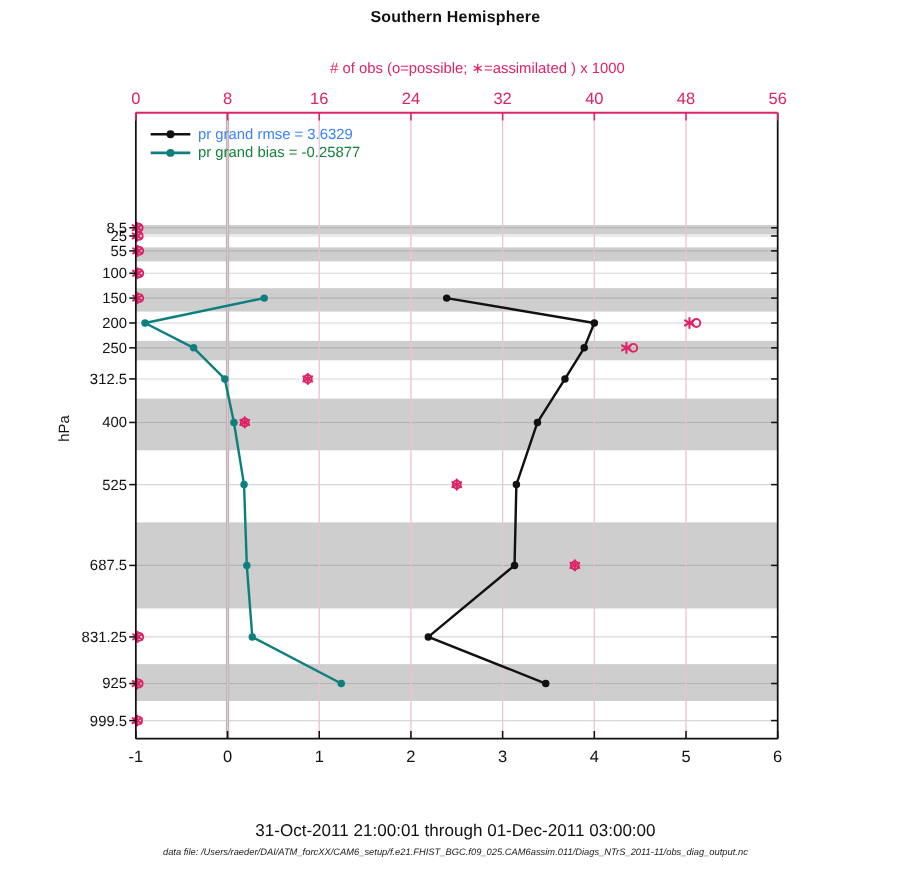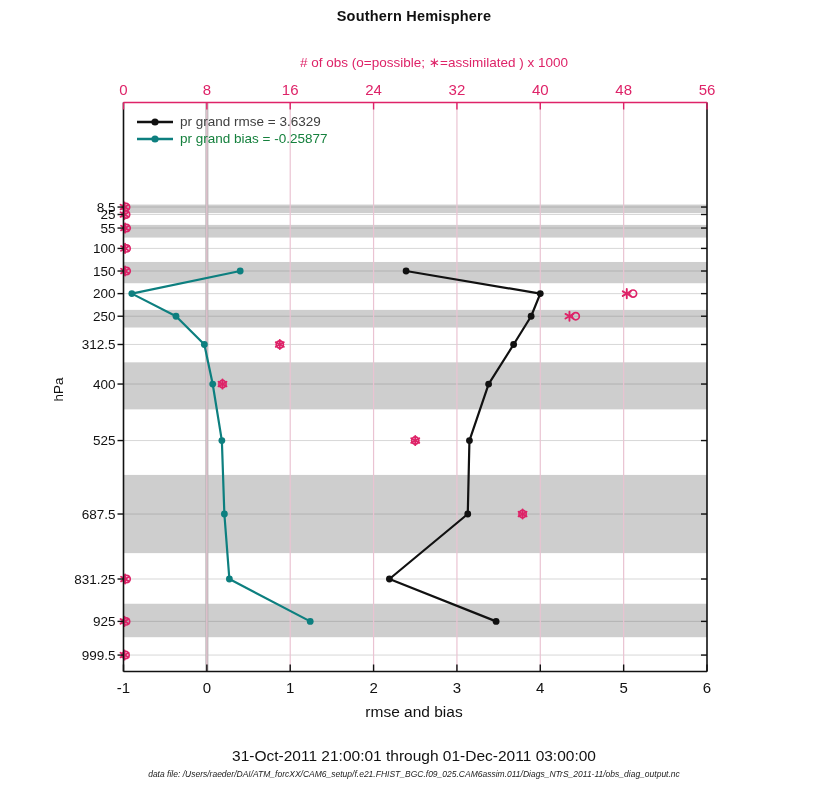--- a/index.html
+++ b/index.html
@@ -244,27 +244,26 @@
   <div id="obs-label" class="ctr" style="color: rgb(222, 35, 104); padding-left: 20px;"># of obs (o=possible; ∗=assimilated ) x 1000</div>
 
   <div id="ylabel">hPa</div>
 
   <div id="legend">
     <div class="legend-row">
       <svg class="legend-swatch" viewBox="0 0 38 10">
         <line x1="1" y1="5" x2="37" y2="5" stroke-width="2.4" stroke="#111111"></line>
         <circle cx="19" cy="5" r="3.6" fill="#111111"></circle>
       </svg>
-      <span class="legend-label" style="color: #404040;">pr grand rmse = 3.6329</span>
+      <span class="legend-label" style="color: #3b82f6;">pr grand rmse = 3.6329</span>
     </div>
     <div class="legend-row">
       <svg class="legend-swatch" viewBox="0 0 38 10">
         <line x1="1" y1="5" x2="37" y2="5" stroke-width="2.4" stroke="#0d7f7f"></line>
         <circle cx="19" cy="5" r="3.6" fill="#0d7f7f"></circle>
       </svg>
       <span class="legend-label" style="color: #15803d;">pr grand bias = -0.25877</span>
     </div>
   </div>
 
-  <div id="xlabel" class="ctr">rmse and bias</div>
   <div id="date-range" class="ctr">31-Oct-2011 21:00:01 through 01-Dec-2011 03:00:00</div>
   <div id="caption" class="ctr">data file: /Users/raeder/DAI/ATM_forcXX/CAM6_setup/f.e21.FHIST_BGC.f09_025.CAM6assim.011/Diags_NTrS_2011-11/obs_diag_output.nc</div>
 </div>
 
 </body></html>

